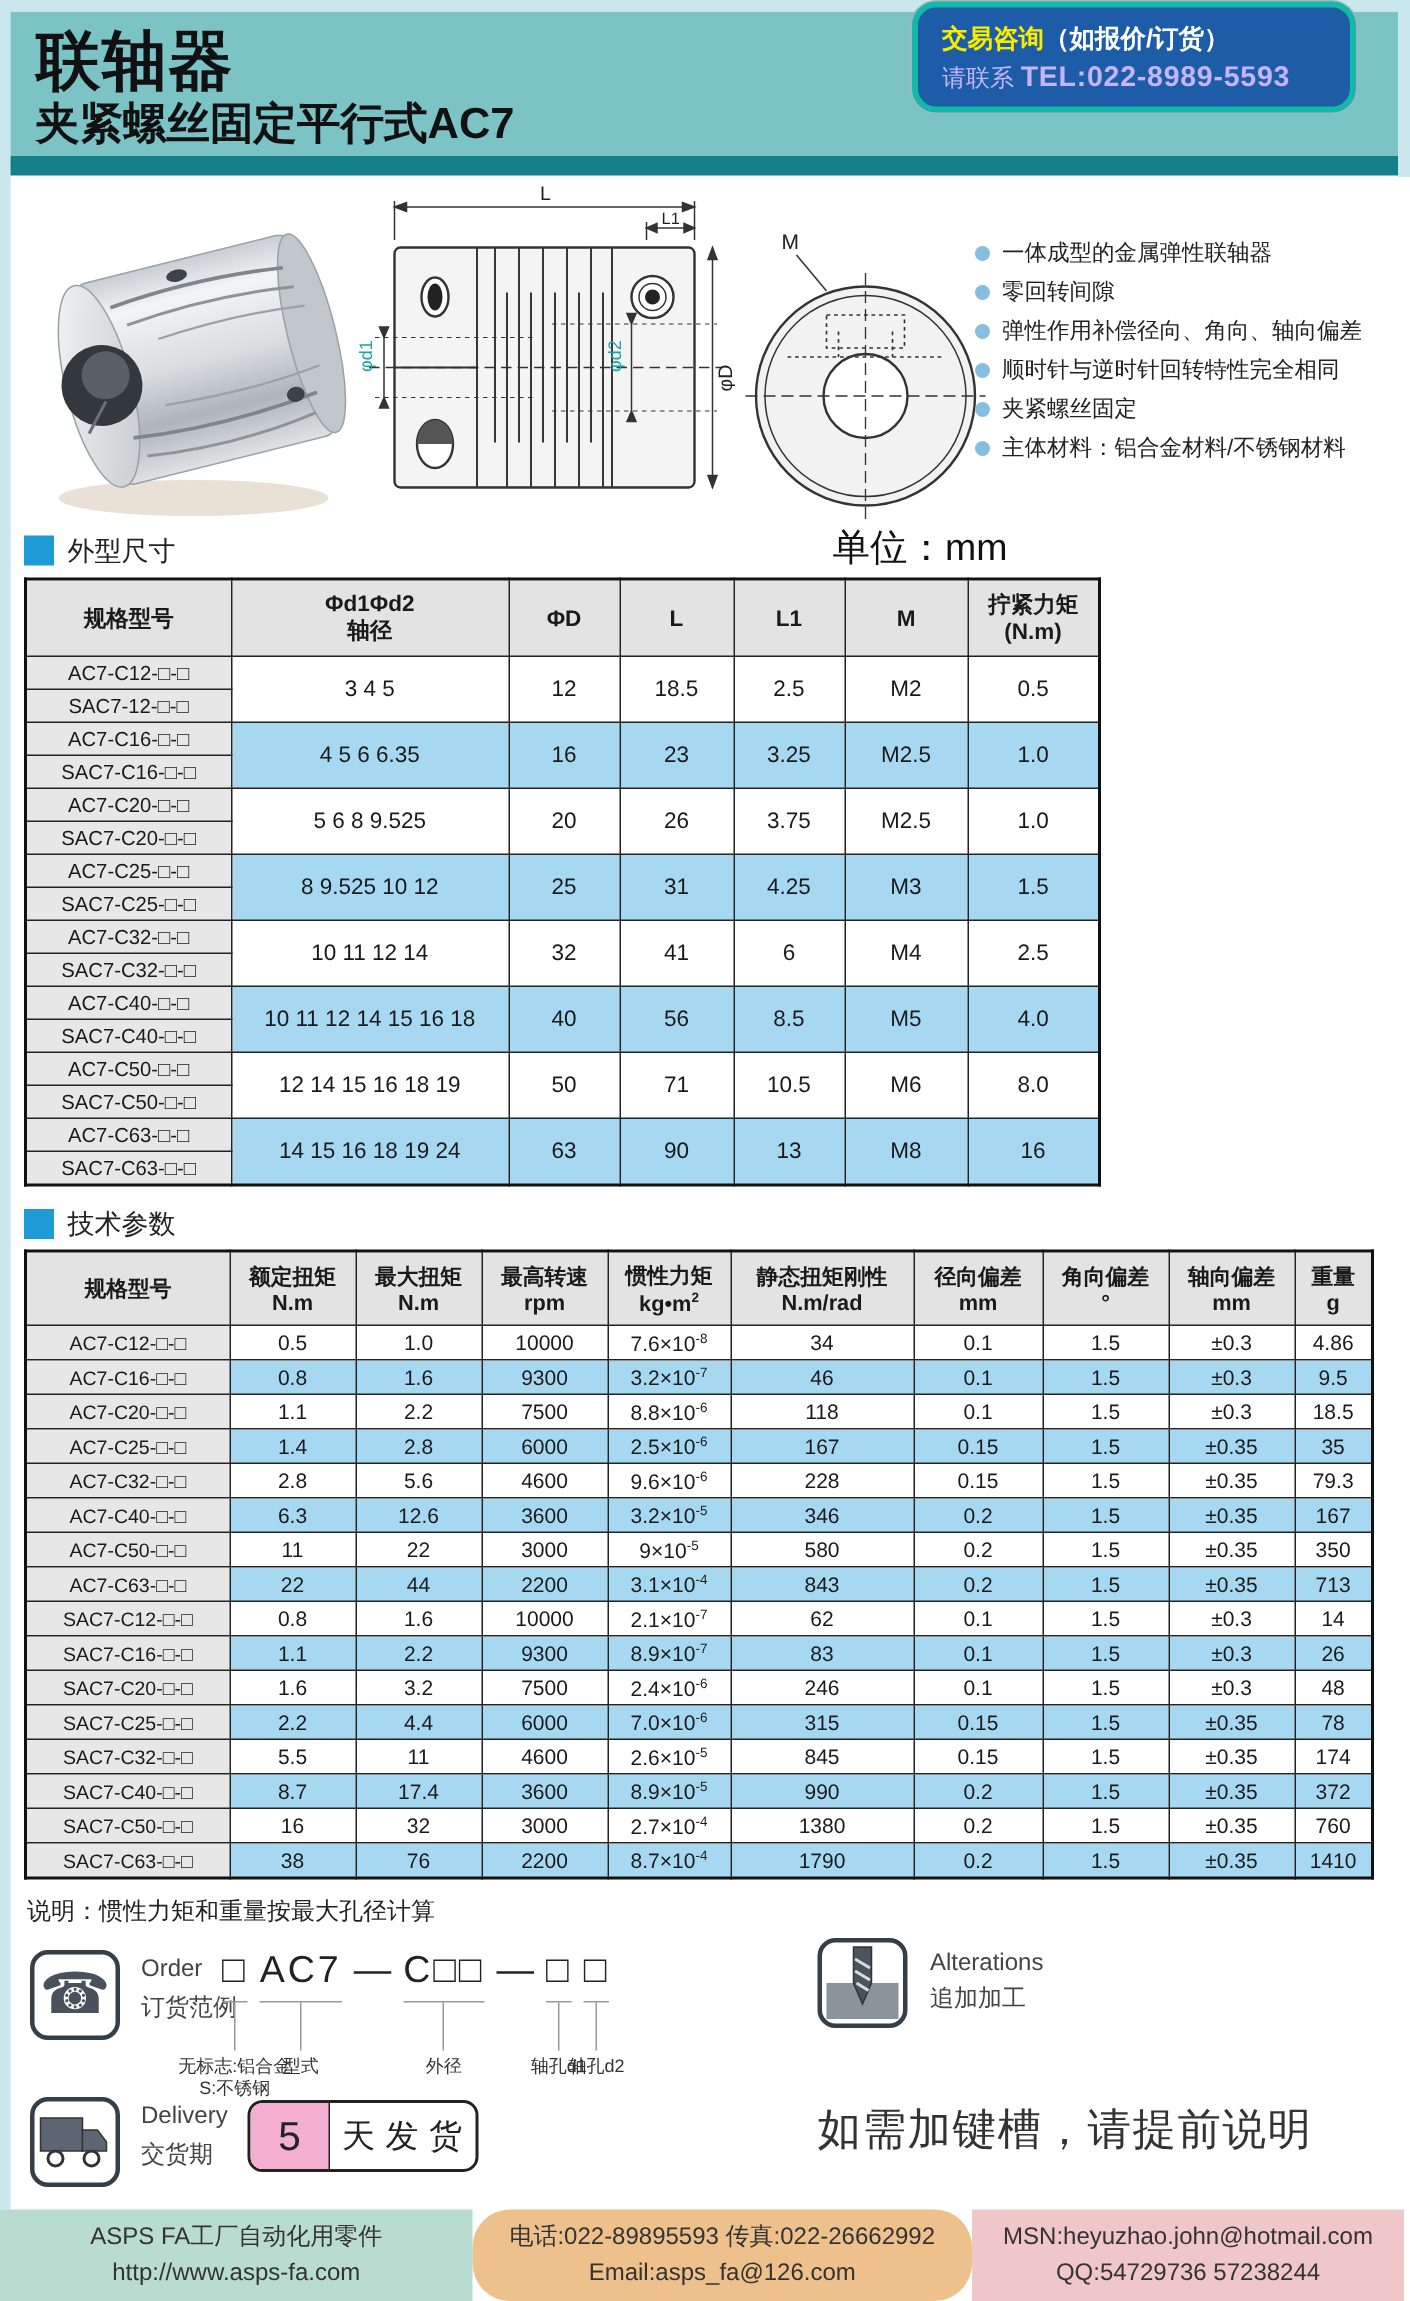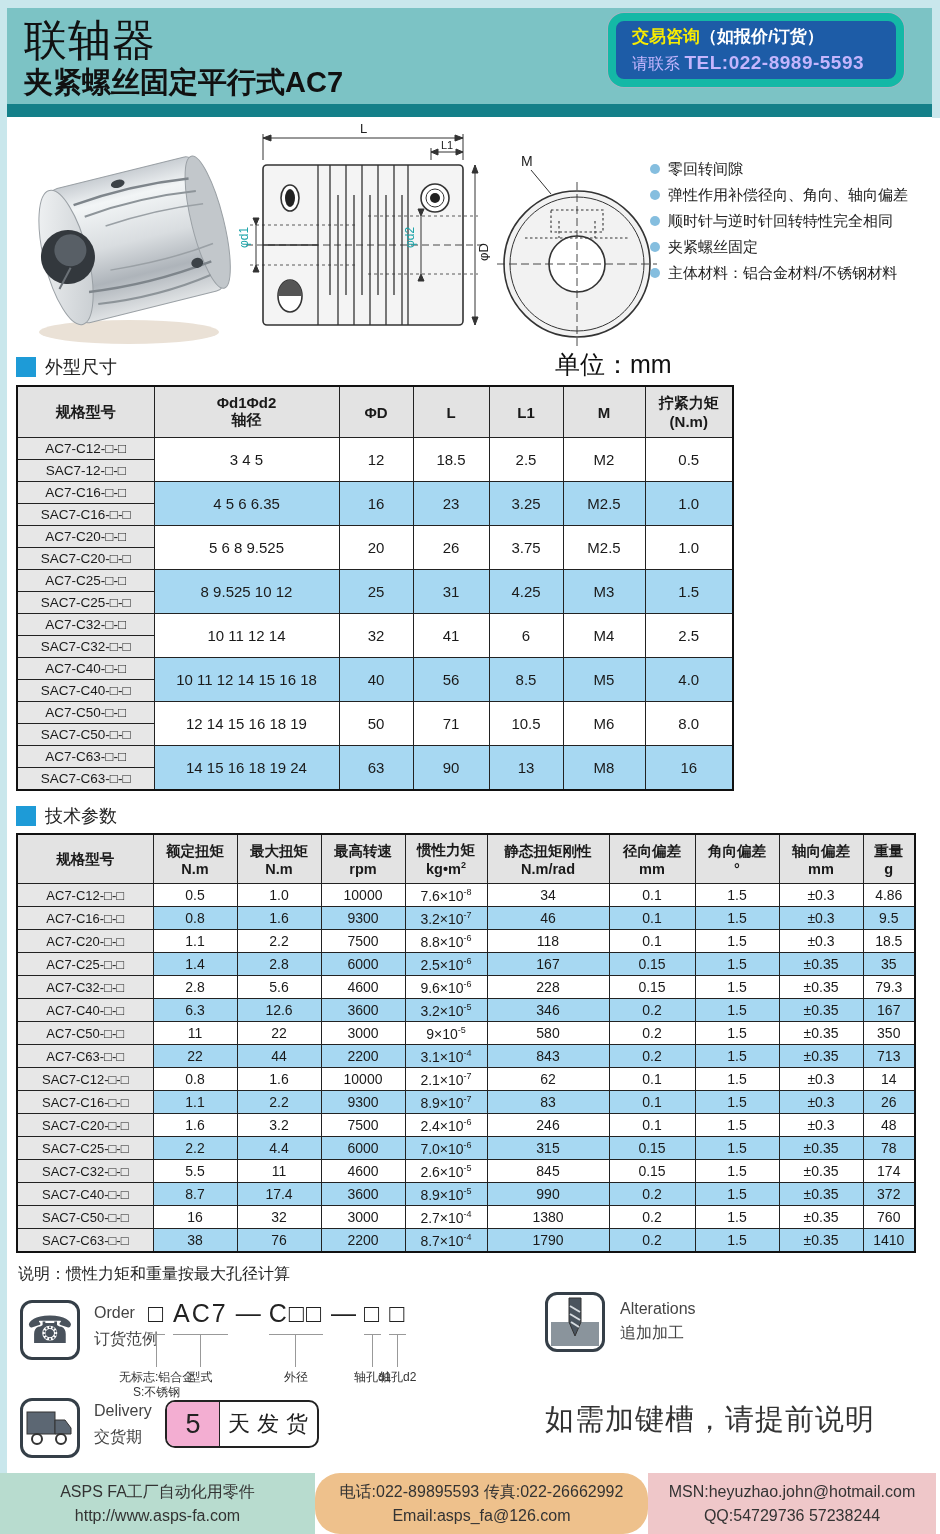--- a/index.html
+++ b/index.html
@@ -7,25 +7,25 @@
     width:940px;height:1534px;position:relative;background:#ffffff;
     font-family:"Liberation Sans","DejaVu Sans",sans-serif;color:#1a1a1a;overflow:hidden;
   }
   
   .edge-top{position:absolute;left:0;top:0;width:940px;height:8px;background:#c9e7ec;}
   .edge-left{position:absolute;left:0;top:0;width:7px;height:1473px;background:#c9e7ec;}
   .edge-right{position:absolute;left:932px;top:0;width:8px;height:118px;background:#c9e7ec;}
   
   .header-band{position:absolute;left:7px;top:8px;width:925px;height:96px;background:#7cc3c5;}
   .header-dark{position:absolute;left:7px;top:104px;width:925px;height:13px;background:#148089;}
-  .hdr-title{position:absolute;left:24px;top:12px;font-size:43px;font-weight:normal;color:#111;letter-spacing:1px;}
+  .hdr-title{position:absolute;left:24px;top:12px;font-size:43px;font-weight:bold;color:#111;letter-spacing:1px;}
   .hdr-subtitle{position:absolute;left:24px;top:63px;font-size:29px;font-weight:bold;color:#111;}
   .contact-box{
-    position:absolute;left:608px;top:13px;width:296px;height:74px;background:#1d5ca7;
-    border:8px solid #14b8a6;border-radius:16px;box-shadow:0 0 0 1px #9fb6c2;
+    position:absolute;left:608px;top:1px;width:296px;height:74px;background:#1d5ca7;
+    border:4px solid #14b8a6;border-radius:16px;box-shadow:0 0 0 1px #9fb6c2;
     display:flex;flex-direction:column;justify-content:center;padding-left:16px;box-sizing:border-box;gap:4px;
   }
   .contact-l1{font-size:17px;font-weight:bold;color:#ffffff;}
   .contact-l1 .tag{color:#f8ec00;}
   .contact-l2{font-size:16px;color:#c4b5fd;}
   .contact-l2 .tel{font-size:19px;font-weight:bold;letter-spacing:0.5px;}
   
   .features{position:absolute;left:650px;top:156px;width:288px;}
   .features-title{display:flex;align-items:center;gap:9px;font-size:21px;color:#222;margin-bottom:8px;}
   .blue-square{width:20px;height:20px;background:#1e9bd7;display:inline-block;}
@@ -206,20 +206,24 @@
     <line x1="64" y1="75" x2="64" y2="92"></line>
     <line x1="100" y1="75" x2="100" y2="92"></line>
     <line x1="30" y1="92" x2="134" y2="92"></line>
   </g>
 </svg>
 
 <div class="features">
   <div id="features-list">
       <div class="feature-item">
         <span class="dot"></span>
+        <span>一体成型的金属弹性联轴器</span>
+      </div>
+      <div class="feature-item">
+        <span class="dot"></span>
         <span>零回转间隙</span>
       </div>
       <div class="feature-item">
         <span class="dot"></span>
         <span>弹性作用补偿径向、角向、轴向偏差</span>
       </div>
       <div class="feature-item">
         <span class="dot"></span>
         <span>顺时针与逆时针回转特性完全相同</span>
       </div>

